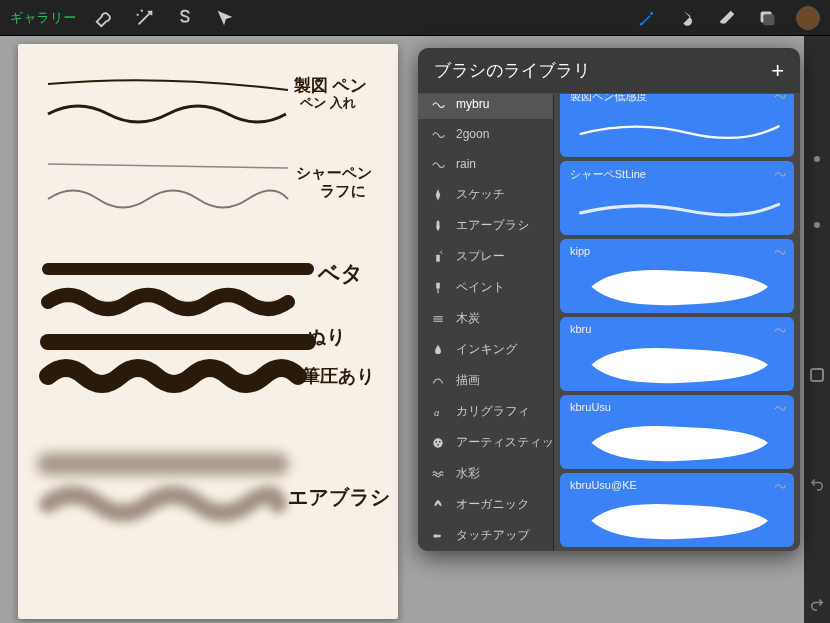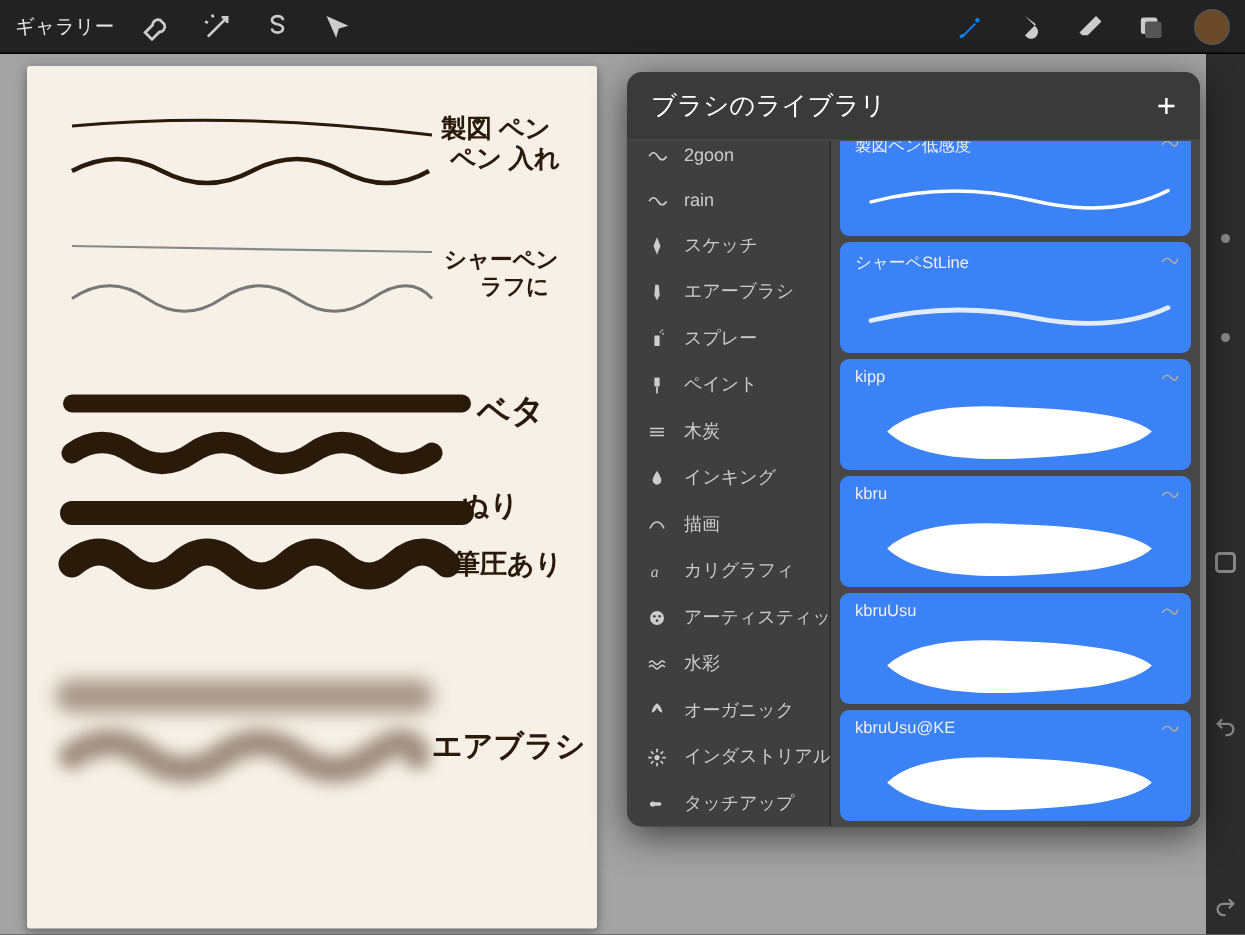--- a/index.html
+++ b/index.html
@@ -1,20 +1,20 @@
 <!DOCTYPE html>
 <html><head>
 <meta charset="utf-8">
 <style>
   * { box-sizing: border-box; margin: 0; padding: 0; }
   html, body { width: 830px; height: 623px; overflow: hidden; font-family: -apple-system, "Hiragino Sans", sans-serif; }
   body { background: #1a1a1a; position: relative; }
 
   
-  .topbar { height: 36px; background: #222; display: flex; align-items: center; padding: 0 10px; gap: 18px; color: #e5e5e5; font-size: 13px; border-bottom: 1px solid #000; }
+  .topbar { height: 36px; background: #222; display: flex; align-items: center; padding: 0 10px; gap: 18px; color: #22c55e; font-size: 13px; border-bottom: 1px solid #000; }
   .topbar .spacer { flex: 1; }
   .topbar .icon-btn { width: 22px; height: 22px; display: flex; align-items: center; justify-content: center; color: #ccc; cursor: pointer; }
   .topbar .icon-btn.active { color: #0a84ff; }
   .color-swatch { width: 24px; height: 24px; border-radius: 50%; background: #6b4a2a; border: 1px solid #555; }
 
   
   .canvas-area { position: absolute; top: 36px; left: 0; right: 0; bottom: 0; background: #a3a3a3; padding: 8px 18px; }
   .canvas { width: 380px; height: 575px; background: #f6f0e6; border-radius: 2px; box-shadow: 0 2px 8px rgba(0,0,0,.4); position: relative; }
 
   
@@ -117,21 +117,21 @@
       <path d="M30 225 L290 225" stroke="#2a1a0a" stroke-width="12" fill="none" stroke-linecap="round"></path>
       <path d="M30 258 Q50 244 70 258 T110 258 T150 258 T190 258 T230 258 T270 258" stroke="#2a1a0a" stroke-width="14" fill="none" stroke-linecap="round"></path>
       <path d="M30 298 L290 298" stroke="#2a1a0a" stroke-width="16" fill="none" stroke-linecap="round"></path>
       <path d="M30 332 Q48 316 66 332 T102 332 T138 332 T174 332 T210 332 T246 332 T280 332" stroke="#2a1a0a" stroke-width="18" fill="none" stroke-linecap="round"></path>
 
       <path d="M30 420 L260 420" stroke="#5a4030" stroke-width="22" fill="none" stroke-linecap="round" opacity=".5" filter="blur(6px)"></path>
       <path d="M30 460 Q55 442 80 460 T130 460 T180 460 T230 460 T260 460" stroke="#5a4030" stroke-width="18" fill="none" stroke-linecap="round" opacity=".55" filter="blur(5px)"></path>
     </svg>
     <div id="canvas-labels">
         <div class="canvas-label" style="top: 30px; left: 276px; font-size: 17px;">製図 ペン</div>
-        <div class="canvas-label" style="top: 50px; left: 282px; font-size: 17px;">ペン 入れ</div>
+        <div class="canvas-label" style="top: 50px; left: 282px; font-size: 13px;">ペン 入れ</div>
         <div class="canvas-label" style="top: 120px; left: 278px; font-size: 15px;">シャーペン</div>
         <div class="canvas-label" style="top: 138px; left: 302px; font-size: 15px;">ラフに</div>
         <div class="canvas-label" style="top: 215px; left: 300px; font-size: 22px;">ベタ</div>
         <div class="canvas-label" style="top: 280px; left: 289px; font-size: 19px;">ぬり</div>
         <div class="canvas-label" style="top: 320px; left: 284px; font-size: 18px;">筆圧あり</div>
         <div class="canvas-label" style="top: 440px; left: 270px; font-size: 20px;">エアブラシ</div>
       </div>
   </div>
 </div>
 
@@ -269,29 +269,20 @@
           <span class="cat-icon">
             <svg viewBox="0 0 24 24" fill="currentColor">
               <path d="M12 3c4 3 6 7 6 11-3-1-5-3-6-6-1 3-3 5-6 6 0-4 2-8 6-11z"></path>
             </svg>
           </span>
           <span>オーガニック</span>
         </div>
         <div class="cat-item">
           <span class="cat-icon">
             <svg viewBox="0 0 24 24" fill="currentColor">
-              <circle cx="12" cy="12" r="3"></circle>
-              <path d="M12 2v4M12 18v4M2 12h4M18 12h4M5 5l3 3M16 16l3 3M5 19l3-3M16 8l3-3" stroke="currentColor" stroke-width="2"></path>
-            </svg>
-          </span>
-          <span>インダストリアル</span>
-        </div>
-        <div class="cat-item">
-          <span class="cat-icon">
-            <svg viewBox="0 0 24 24" fill="currentColor">
               <rect x="7" y="10" width="10" height="4" rx="2"></rect>
               <circle cx="7" cy="12" r="3"></circle>
             </svg>
           </span>
           <span>タッチアップ</span>
         </div>
       </div>
     <div class="brush-col" id="brush-col">
         <div class="brush-item selected">
     <span class="stroke"><svg viewBox="0 0 16 10">

